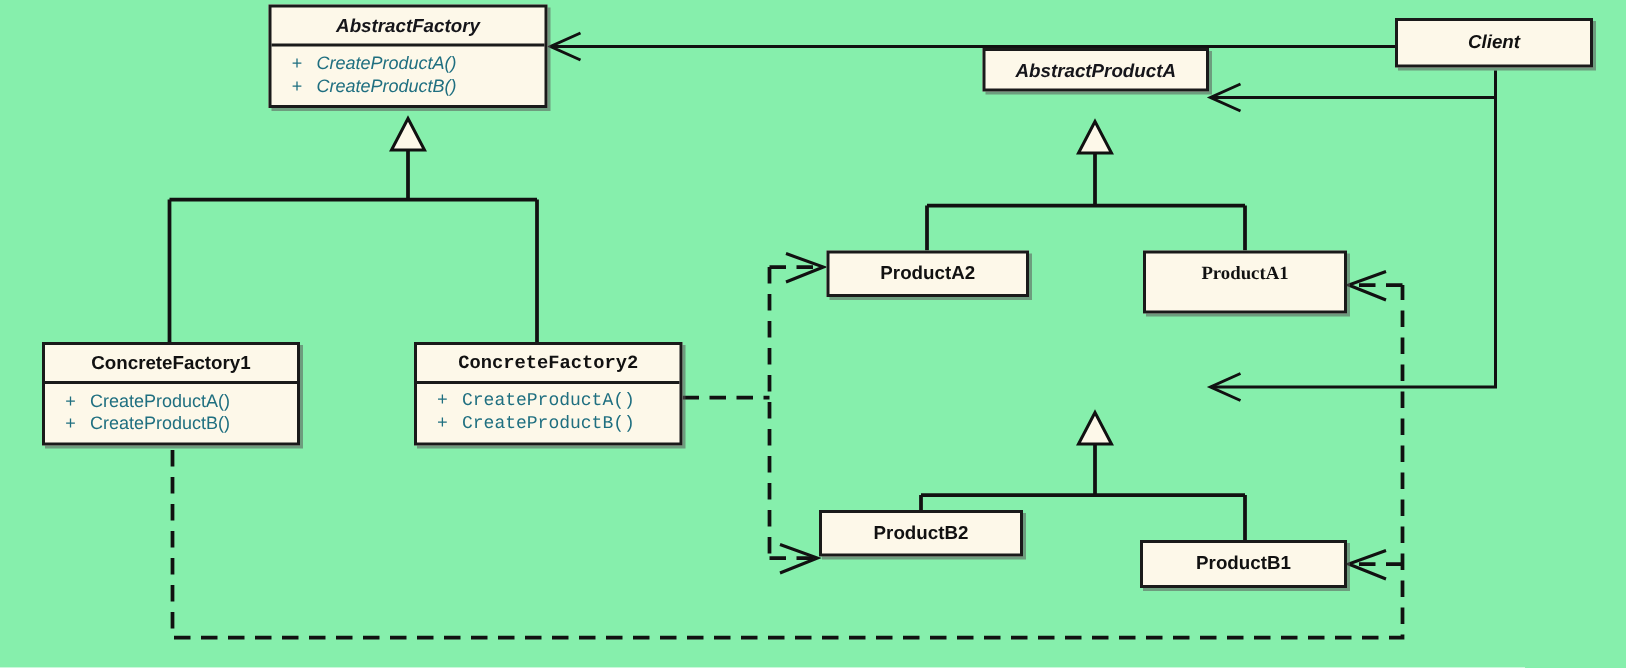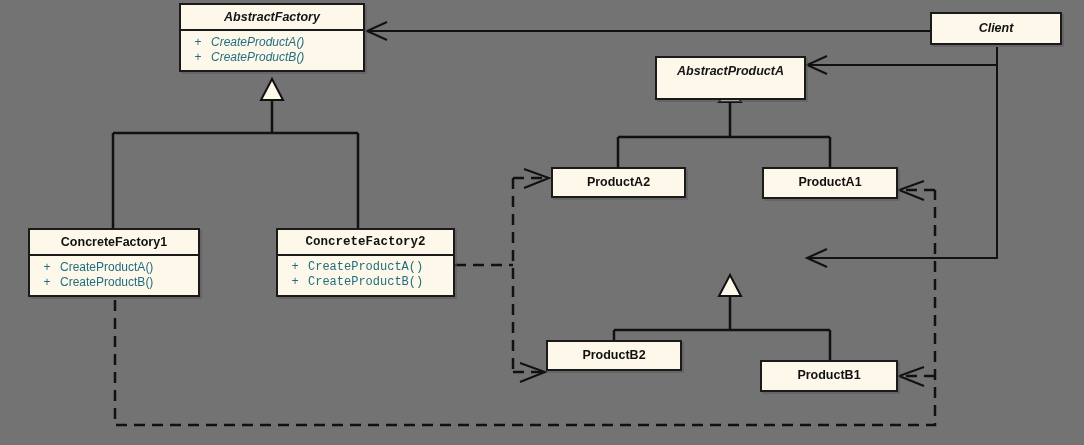--- a/index.html
+++ b/index.html
@@ -5,21 +5,21 @@
 <style>
   html, body {
     margin: 0;
     padding: 0;
     background: #ffffff;
   }
   #canvas {
     position: relative;
     width: 1084px;
     height: 445px;
-    background: #737373;
+    background: #86efac;
     font-family: "Liberation Sans", sans-serif;
     overflow: hidden;
   }
   #wires {
     position: absolute;
     left: 0; top: 0;
     width: 1084px;
     height: 445px;
     pointer-events: none;
   }
@@ -173,29 +173,29 @@
         <span class="vis">+</span>
         <span class="sig">CreateProductB()</span>
       </div>
     </div>
   </div>
 
   <div class="uml-class" style="left:930px; top:12px; width:132px; height:33px;">
     <div class="uml-name" style="padding-top:7px;font-style:italic;">Client</div>
   </div>
 
-  <div class="uml-class" style="left:655px; top:56px; width:151px; height:44px;">
+  <div class="uml-class" style="left:655px; top:32px; width:151px; height:29px;">
     <div class="uml-name abstract" style="padding-top:6px;">AbstractProductA</div>
   </div>
 
   <div class="uml-class" style="left:551px; top:167px; width:135px; height:31px;">
     <div class="uml-name" style="padding-top:6px;">ProductA2</div>
   </div>
 
-  <div class="uml-class" style="left:762px; top:167px; width:136px; height:32px;">
+  <div class="uml-class" style="left:762px; top:167px; width:136px; height:42px;font-family:Liberation Serif, serif;">
     <div class="uml-name" style="padding-top:6px;">ProductA1</div>
   </div>
 
 
   <div class="uml-class" style="left:546px; top:340px; width:136px; height:31px;">
     <div class="uml-name" style="padding-top:6px;">ProductB2</div>
   </div>
 
   <div class="uml-class" style="left:760px; top:360px; width:138px; height:32px;">
     <div class="uml-name" style="padding-top:6px;">ProductB1</div>

